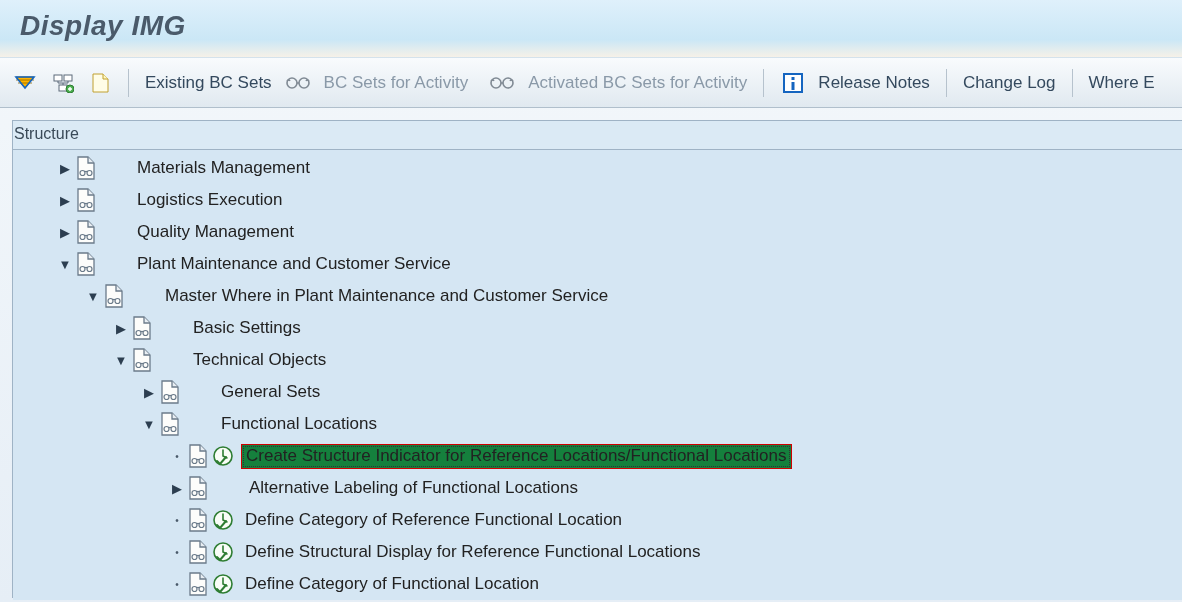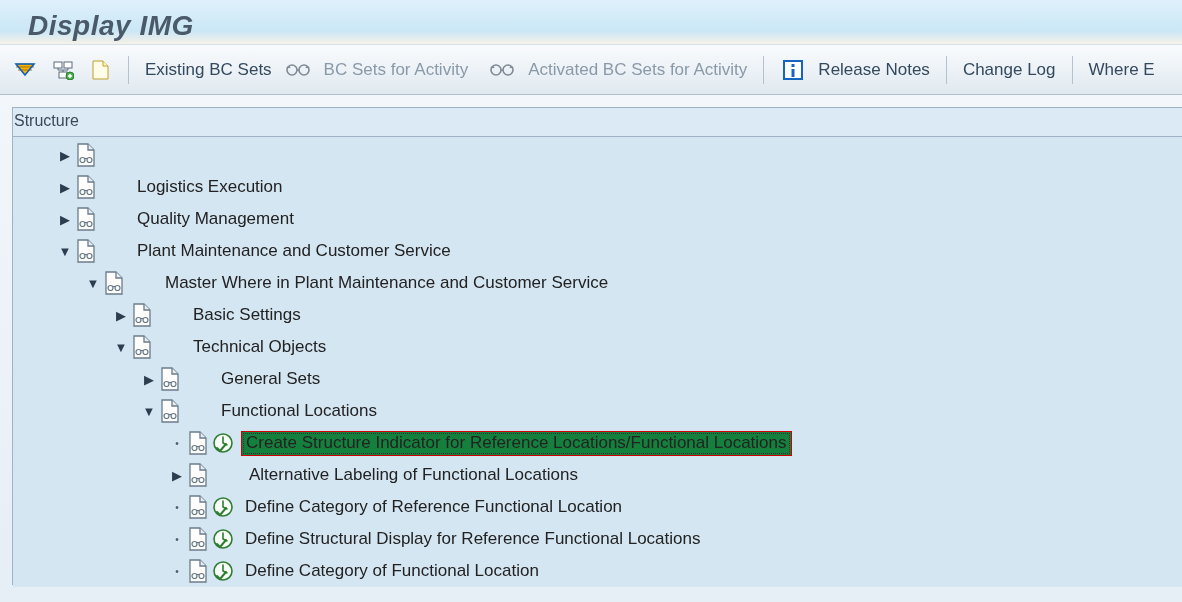--- a/index.html
+++ b/index.html
@@ -6,22 +6,22 @@
   html, body { width: 1182px; height: 602px; overflow: hidden; }
   body {
     font-family: Arial, Helvetica, sans-serif;
     font-size: 15px;
     background: linear-gradient(#f4f8fb, #e6eef6);
     color: #2c3e50;
   }
 
   
   .title-area {
-    height: 45px;
-    padding: 10px 12px 0 28px;
+    height: 58px;
+    padding: 10px 12px 0 20px;
     background: linear-gradient(#dff0fb 0%, #cbe7f6 70%, #f6f1e8 100%);
     border-bottom: 1px solid #d4e2ec;
   }
   .title-text {
     font-size: 28px;
     font-weight: bold;
     font-style: italic;
     color: #4a5a6a;
     letter-spacing: 0.5px;
   }
@@ -222,20 +222,21 @@
   <div class="tree" id="tree">
       <div class="row">
         <span class="indent" style="width: 44px;"></span>
         <span class="toggle">▶</span>
         <span class="doc-icon">
           <svg width="20" height="24">
             <use href="#svg-doc"></use>
           </svg>
         </span>
         <span class="indent" style="width: 34px;"></span>
+        <span class="row-label">Materials Management</span>
       </div>
       <div class="row">
         <span class="indent" style="width: 44px;"></span>
         <span class="toggle">▶</span>
         <span class="doc-icon">
           <svg width="20" height="24">
             <use href="#svg-doc"></use>
           </svg>
         </span>
         <span class="indent" style="width: 34px;"></span>

